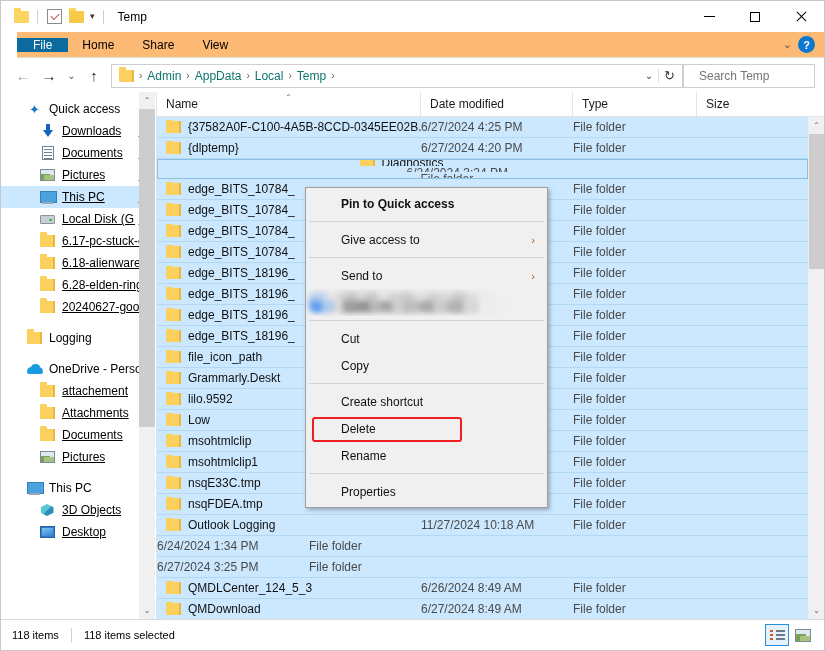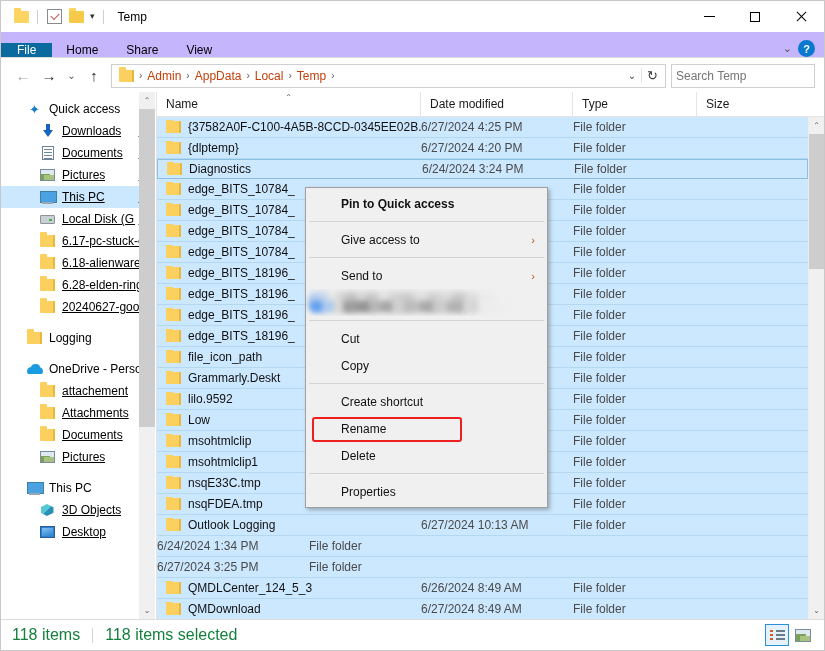--- a/index.html
+++ b/index.html
@@ -74,24 +74,24 @@
   }
   .wc .glyph-close::before, .wc .glyph-close::after {
     content: ""; position: absolute; left: 0; top: 5.5px;
     width: 13px; height: 1px; background: currentColor;
   }
   .wc .glyph-close::before { transform: rotate(45deg); }
   .wc .glyph-close::after { transform: rotate(-45deg); }
 
   
   .ribbon {
-    position: absolute; top: 31px; left: 0; right: 0; height: 26px;
-    background: #c4b5fd;
+    position: absolute; top: 31px; left: 16px; right: 0; height: 26px;
+    background: #fdba74;
     border-bottom: 1px solid #dcdcdc;
-    display: flex; align-items: flex-end;
+    display: flex; align-items: center;
   }
   .rtab {
     padding: 0 14px; display: flex; align-items: center;
     font-size: 12px; color: #000;
   }
   .rtab.file {
     background: #0b6a9e; color: #fff; font-size: 12px;
     padding: 0 16px;
   }
   .ribbon-right {
@@ -119,36 +119,36 @@
     color: #a6a6a6; font-size: 15px;
   }
   .navbtn.active { color: #2b2b2b; }
   .navbtn.small { width: 19px; font-size: 10px; color: #555; }
   .addrbar {
     flex: 1; height: 24px; margin-left: 4px;
     border: 1px solid #cfcfcf; background: #fff;
     display: flex; align-items: center; padding: 0 2px 0 5px;
   }
   .crumb {
-    font-size: 12px; color: #c2410c; padding: 16px 4px; line-height: 22px;
+    font-size: 12px; color: #0f766e; padding: 16px 4px; line-height: 22px;
   }
   .crumb-sep { color: #5a5a5a; font-size: 10px; padding: 0 1px; }
   .addr-ico { margin: 0 4px 0 2px; display: flex; align-items: center; }
   .addr-right { margin-left: auto; display: flex; align-items: center; }
   .addr-caret {
     width: 18px; text-align: center; font-size: 10px; color: #4a4a4a;
   }
   .addr-refresh {
     width: 22px; text-align: center; font-size: 13px; color: #3a3a3a;
     border-left: 1px solid #e2e2e2;
   }
   .searchbox {
-    width: 144px; height: 24px; margin-left: 5px;
+    width: 132px; height: 24px; 
     border: 1px solid #cfcfcf; background: #fff;
-    display: flex; align-items: center; padding: 0 4px;
+    display: flex; align-items: center; padding: 0 15px;
   }
   .searchbox input {
     flex: 1; border: none; outline: none;
     font-family: "Liberation Sans", sans-serif;
     font-size: 12px; color: #767676; background: transparent;
   }
   .search-ico { color: #4a4a4a; font-size: 13px; }
 
   
   .main {
@@ -329,21 +329,21 @@
   }
   .rows {
     position: absolute; top: 25px; left: 0; right: 16px; bottom: 0;
     overflow: hidden;
   }
   .row {
     height: 21px; display: flex; align-items: center;
     font-size: 12px; background: #cce8ff;
     border-bottom: 1px solid #b5d8f2;
   }
-  .row.focus { border: 1px solid #8bbfe3; height: 20px; }
+  .row.focus { border: 1px solid #8bbfe3; height: 20px; flex-direction: column; }
   .cell-name {
     width: 264px; display: flex; align-items: center;
     padding-left: 9px; color: #111; overflow: hidden; white-space: nowrap;
   }
   .cell-name .ic-folder { margin-right: 7px; flex-shrink: 0; }
   .cell-date {
     width: 152px; color: #4a4a4a; white-space: nowrap; overflow: hidden;
   }
   .cell-type {
     width: 124px; color: #4a4a4a; white-space: nowrap; overflow: hidden;
@@ -410,21 +410,21 @@
     border: 2px solid #f01f1f; border-radius: 3px;
     pointer-events: none; z-index: 60;
   }
 
   
   .statusbar {
     position: absolute; left: 0; right: 0; bottom: 0; height: 31px;
     background: #ffffff; border-top: 1px solid #dcdcdc;
     display: flex; align-items: center; padding-left: 11px;
   }
-  .st-text { font-size: 16px; color: #15803d; }
+  .st-text { font-size: 11px; color: #000000; }
   .st-sep { width: 1px; height: 15px; background: #d2d2d2; margin: 0 12px; }
   .viewbtns {
     margin-left: auto; display: flex; align-items: center;
     gap: 2px; padding-right: 9px;
   }
   .viewbtn {
     width: 24px; height: 22px; display: flex;
     align-items: center; justify-content: center;
   }
   .viewbtn.on { border: 1px solid #2a8fd8; background: #e6f2fb; }
@@ -850,21 +850,21 @@
             </div>
             <div class="cell-date">6/27/2024 3:23 PM</div>
             <div class="cell-type">File folder</div>
             <div class="cell-size"></div>
           </div>
           <div class="row">
             <div class="cell-name">
               <div class="ic-folder"></div>
               <span>Outlook Logging</span>
             </div>
-            <div class="cell-date">6/27/2024 10:13 AM</div>
+            <div class="cell-date">11/27/2024 10:18 AM</div>
             <div class="cell-type">File folder</div>
             <div class="cell-size"></div>
           </div>
           <div class="row">
             <div class="cell-date">6/24/2024 1:34 PM</div>
             <div class="cell-type">File folder</div>
             <div class="cell-size"></div>
           </div>
           <div class="row">
             <div class="cell-date">6/27/2024 3:25 PM</div>
@@ -923,24 +923,24 @@
         <span>Cut</span>
       </div>
       <div class="ctxitem">
         <span>Copy</span>
       </div>
       <div class="ctxsep"></div>
       <div class="ctxitem">
         <span>Create shortcut</span>
       </div>
       <div class="ctxitem">
+        <span>Delete</span>
+      </div>
+      <div class="ctxitem">
         <span>Rename</span>
-      </div>
-      <div class="ctxitem">
-        <span>Delete</span>
       </div>
       <div class="ctxsep"></div>
       <div class="ctxitem">
         <span>Properties</span>
       </div>
     </div>
   <div class="delete-highlight" id="delhl" style="left: 311px; top: 416px; width: 150px; height: 25px; border-color: rgb(240, 31, 31);"></div>
 
   <div class="statusbar">
     <span class="st-text">118 items</span>

